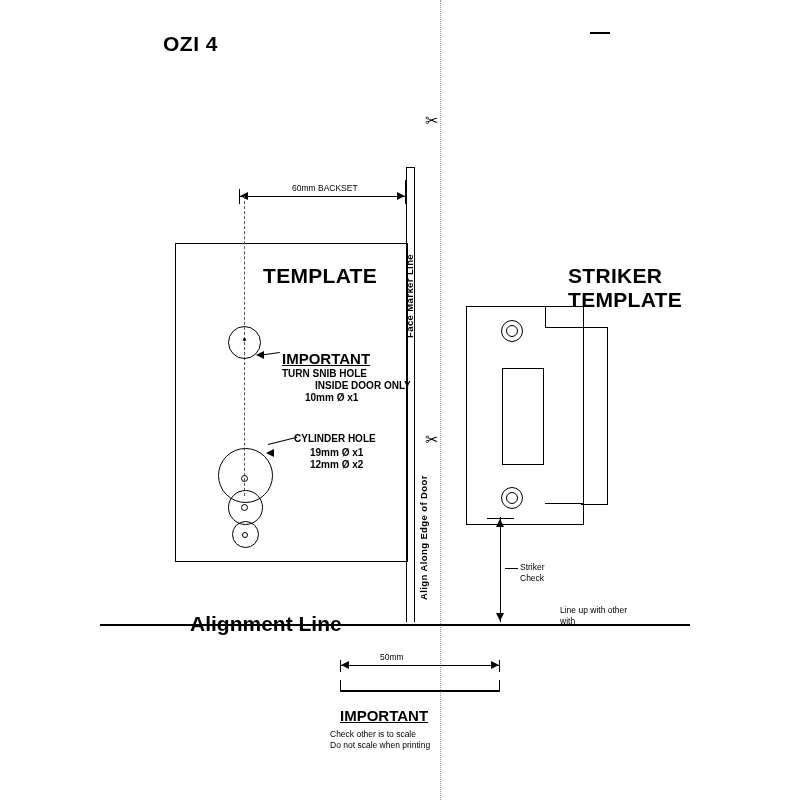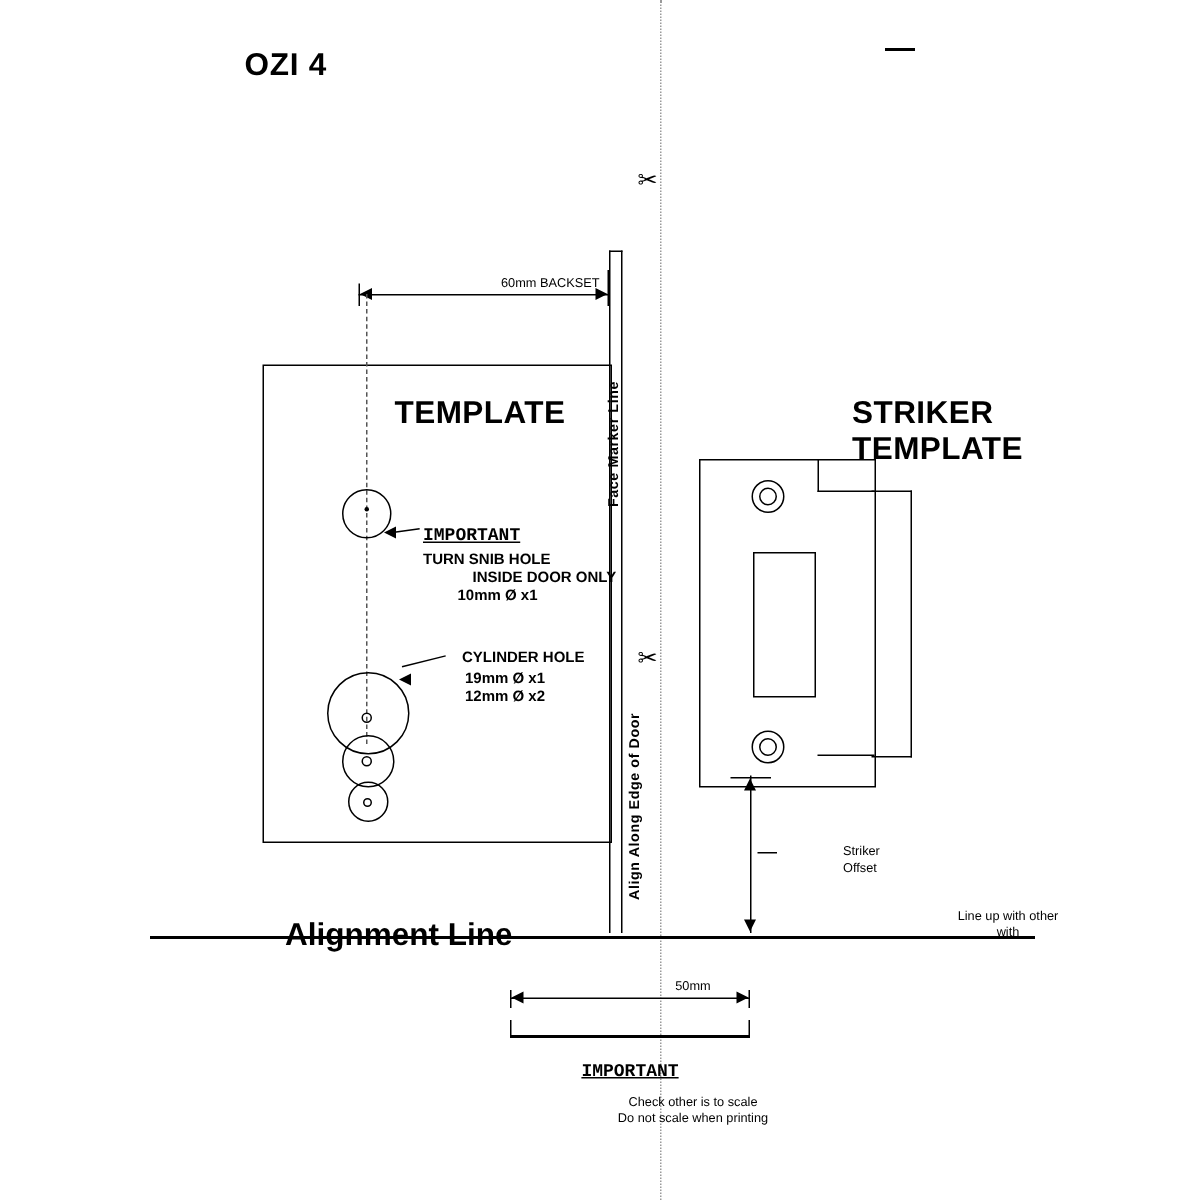--- a/index.html
+++ b/index.html
@@ -58,35 +58,34 @@
     border-left: 1px dashed #555;
     width: 0;
   }
   .dotted-v {
     border-left: 1px dotted #9a9a9a;
     width: 0;
   }
 
   
   .lbl { font-size: 10px; line-height: 12px; white-space: pre; }
-  .lbl-sm { font-size: 8.5px; line-height: 10.5px; white-space: pre; margin-left: 42px; }
+  .lbl-sm { font-size: 8.5px; line-height: 10.5px; white-space: pre; }
   .bold { font-weight: bold; }
-  .center { text-align: center; }
+  .center { }
 
   .big-title {
     font-size: 21px;
     font-weight: bold;
     line-height: 24px;
     letter-spacing: 0.3px;
   }
   .important {
-    font-size: 12px;
+    font-size: 15px;
     font-weight: bold;
     text-decoration: underline;
-    font-family: Liberation Mono, monospace;
   }
 
   .rot90 {
     transform: rotate(-90deg);
     transform-origin: left top;
     white-space: nowrap;
     font-size: 9.5px;
     font-weight: bold;
     letter-spacing: 0.4px;
   }
@@ -155,21 +154,21 @@
   <div class="abs circle" style="left:218px; top:448px; width:55px; height:55px;"></div>
   <div class="abs circle" style="left:228px; top:490px; width:35px; height:35px;"></div>
   <div class="abs circle" style="left:232px; top:521px; width:27px; height:27px;"></div>
   <div class="abs circle" style="left:241px; top:475px; width:7px; height:7px;"></div>
   <div class="abs circle" style="left:241px; top:504px; width:7px; height:7px;"></div>
   <div class="abs circle" style="left:242px; top:532px; width:6px; height:6px;"></div>
 
   <div class="abs hline" style="left:268px; top:444px; width:30px; transform: rotate(-14deg); transform-origin:left center;"></div>
   <div class="abs" style="left:266px; top:449px; width:0; height:0; border-top:4px solid transparent; border-bottom:4px solid transparent; border-right:8px solid #000;"></div>
 
-  <div class="abs lbl bold" style="left:308px; top:433px;">CYLINDER HOLE</div>
+  <div class="abs lbl bold" style="left:294px; top:433px;">CYLINDER HOLE</div>
   <div class="abs lbl bold" style="left:310px; top:447px;">19mm Ø x1</div>
   <div class="abs lbl bold" style="left:310px; top:459px;">12mm Ø x2</div>
 
   <div class="abs big-title" style="left:568px; top:264px;">
     <div>STRIKER</div>
     <div>TEMPLATE</div>
   </div>
 
   <div class="abs rect-outline" style="left:466px; top:306px; width:116px; height:217px;"></div>
 
@@ -184,21 +183,21 @@
   <div class="abs circle" style="left:506px; top:492px; width:12px; height:12px;"></div>
 
   <div class="abs rect-outline" style="left:502px; top:368px; width:40px; height:95px;"></div>
 
   <div class="abs vline" style="left:500px; top:517px; height:105px;"></div>
   <div class="abs hline" style="left:487px; top:518px; width:27px;"></div>
   <div class="abs" style="left:496px; top:519px; width:0; height:0; border-left:4px solid transparent; border-right:4px solid transparent; border-bottom:8px solid #000;"></div>
   <div class="abs" style="left:496px; top:613px; width:0; height:0; border-left:4px solid transparent; border-right:4px solid transparent; border-top:8px solid #000;"></div>
   <div class="abs hline" style="left:505px; top:568px; width:13px;"></div>
   <div class="abs lbl-sm" style="left:520px; top:562px;">Striker</div>
-  <div class="abs lbl-sm" style="left:520px; top:573px;">Offset</div>
+  <div class="abs lbl-sm" style="left:520px; top:573px;">Check</div>
 
   <div class="abs lbl-sm center" style="left:560px; top:605px; width:140px;">Line up with other</div>
   <div class="abs lbl-sm center" style="left:560px; top:616px; width:140px;">with</div>
 
   <div class="abs hline thick" style="left:100px; top:624px; width:590px;"></div>
   <div class="abs bold" style="left:190px; top:612px; font-size:21px;">Alignment Line</div>
 
   <div class="abs hline" style="left:340px; top:665px; width:160px;"></div>
   <div class="abs vline" style="left:340px; top:660px; height:12px;"></div>
   <div class="abs vline" style="left:499px; top:660px; height:12px;"></div>

